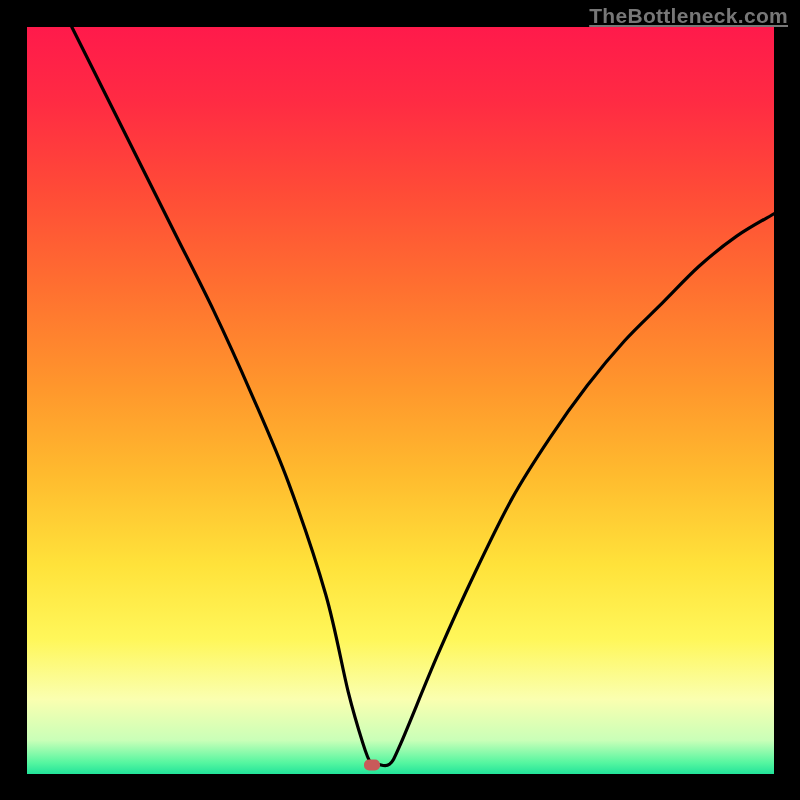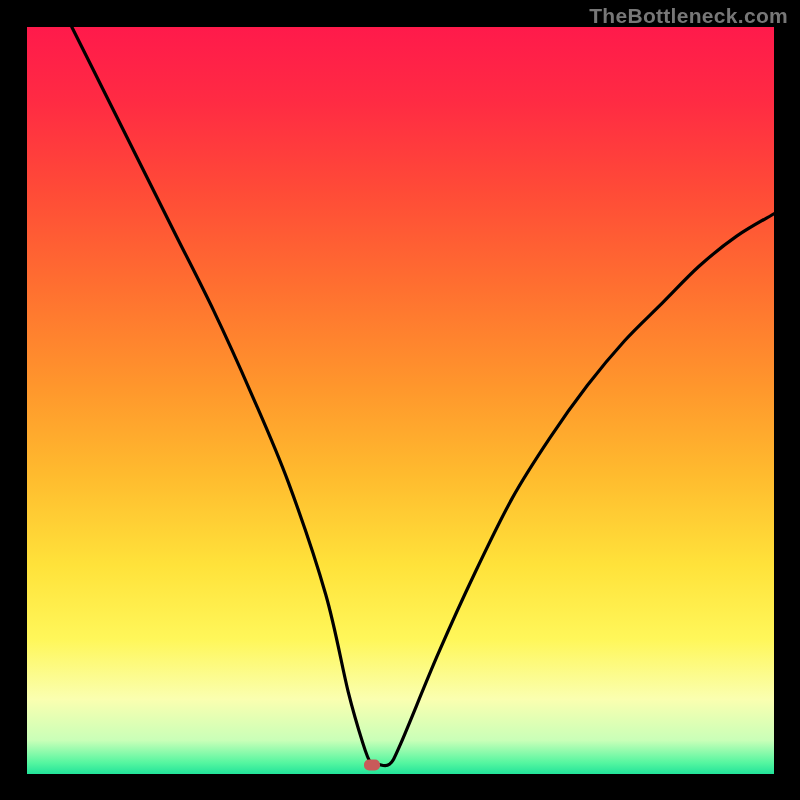--- a/index.html
+++ b/index.html
@@ -19,20 +19,21 @@
   }
   .watermark {
     position: absolute;
     top: 4px;
     right: 12px;
     color: #777;
     font-size: 21px;
     font-weight: 600;
     letter-spacing: 0.3px;
     z-index: 5;
+    text-decoration: underline;
   }
   .plot-area {
     position: absolute;
     left: 27px;
     top: 27px;
     width: 747px;
     height: 747px;
   }
   .gradient {
     position: absolute;

